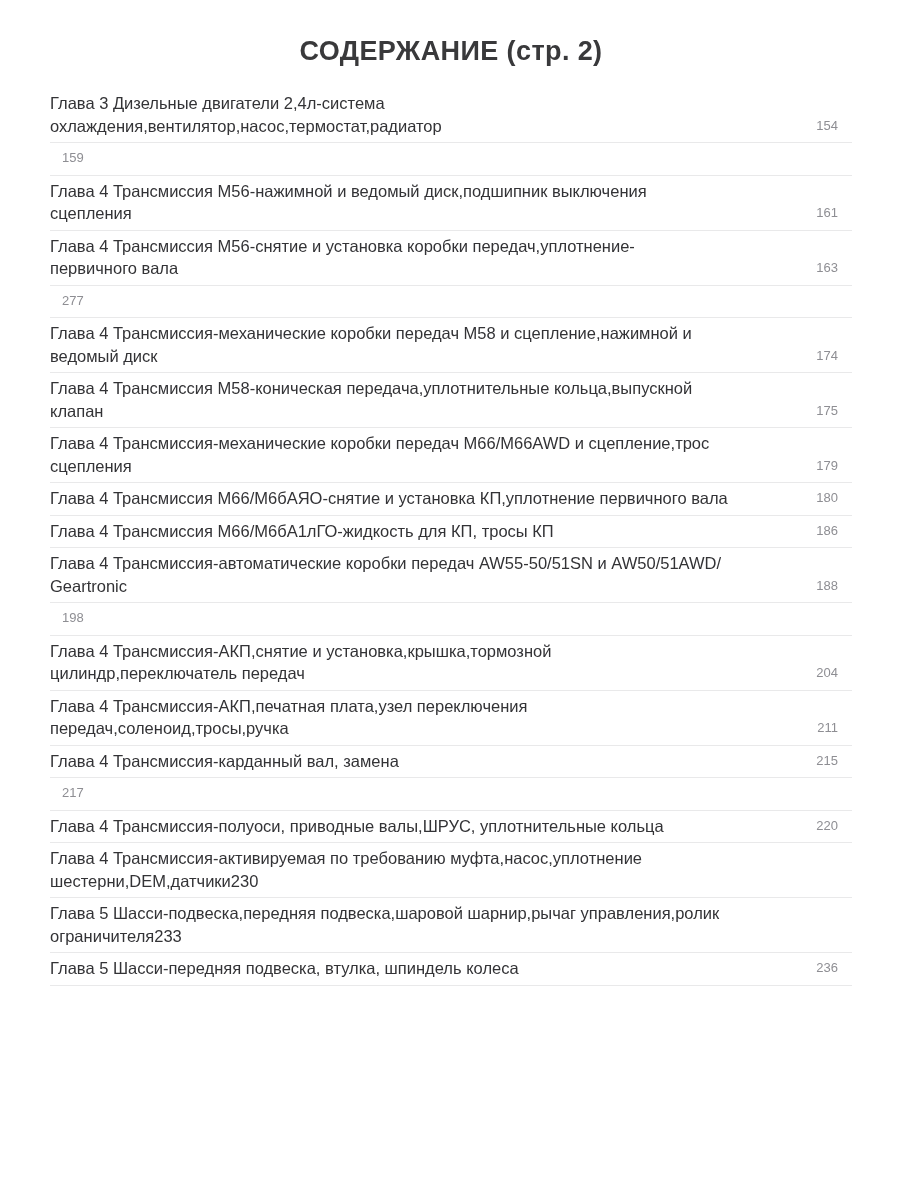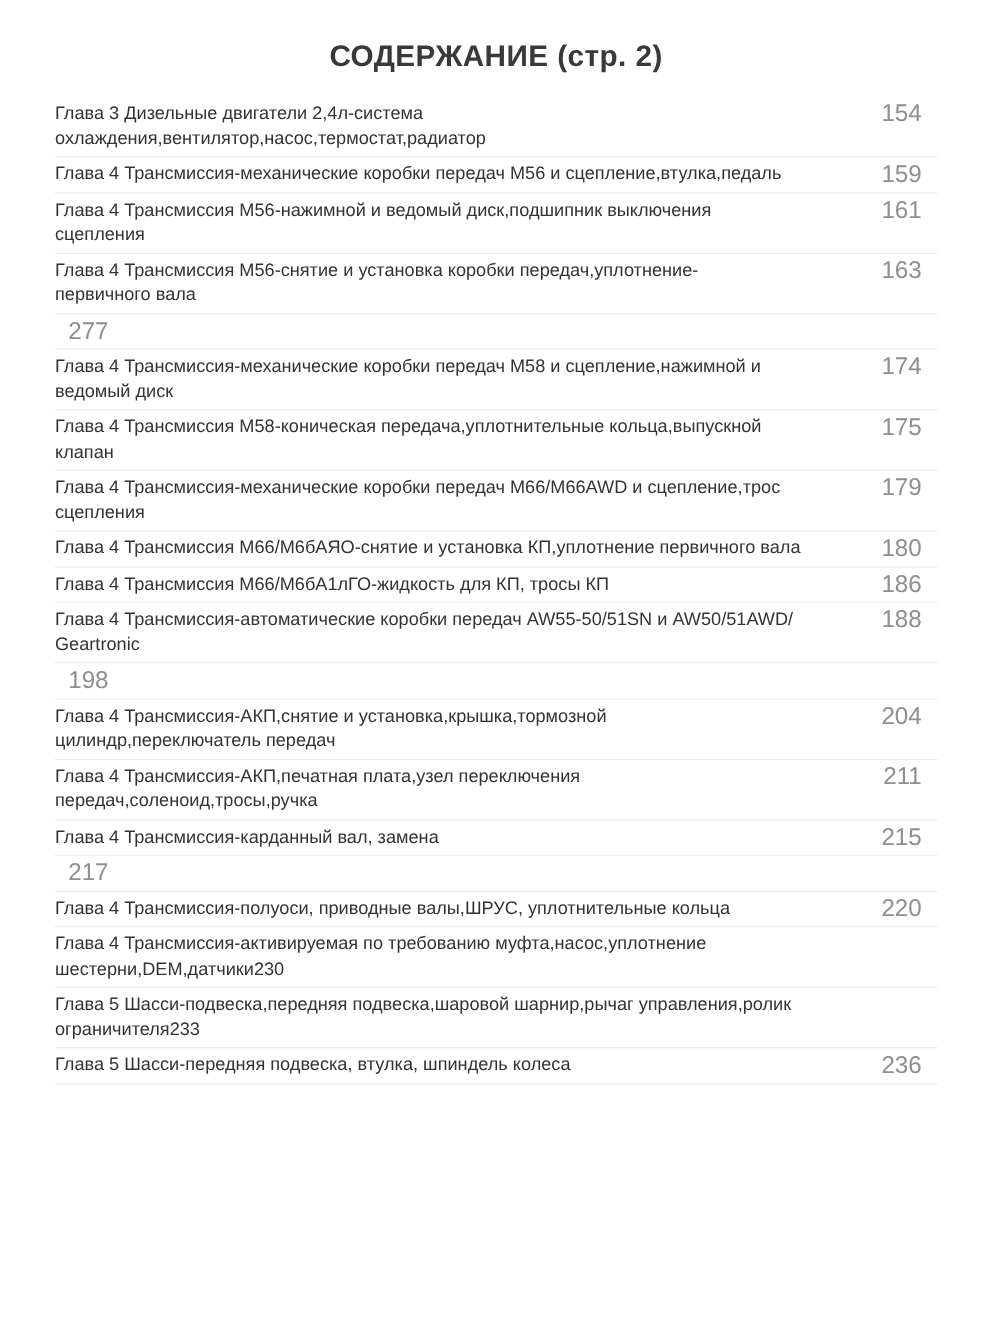--- a/index.html
+++ b/index.html
@@ -16,55 +16,55 @@
     text-align: center;
     font-size: 27px;
     line-height: 30px;
     font-weight: 700;
     letter-spacing: 0.4px;
     color: #39393b;
   }
   .toc-list { width: 100%; }
   .row {
     display: flex;
+    align-items: flex-end;
     justify-content: space-between;
     border-bottom: 1px solid #e9e9ea;
     padding: 4px 0 5px 0;
   }
   .row-text {
     flex: 1 1 auto;
     font-size: 16.5px;
     line-height: 22.5px;
     color: #333336;
     white-space: pre-line;
   }
   .row-page {
     flex: 0 0 auto;
-    font-size: 22px;
+    font-size: 13px;
     line-height: 22.5px;
     color: #8e8e93;
     margin-left: 12px;
     padding-right: 14px;
     text-align: right;
   }
 </style>
 </head>
 <body>
 
 <div class="wrap">
   <h1 class="title">СОДЕРЖАНИЕ (стр. 2)</h1>
 
   <div class="toc-list">
     <div class="row">
       <span class="row-text">Глава 3 Дизельные двигатели 2,4л-система
 охлаждения,вентилятор,насос,термостат,радиатор</span>
       <span class="row-page">154</span>
     </div>
     <div class="row">
-      <span class="row-text">Глава 4 Трансмиссия-механические коробки передач М56 и сцепление,втулка,педаль</span>
       <span class="row-page">159</span>
     </div>
     <div class="row">
       <span class="row-text">Глава 4 Трансмиссия М56-нажимной и ведомый диск,подшипник выключения
 сцепления</span>
       <span class="row-page">161</span>
     </div>
     <div class="row">
       <span class="row-text">Глава 4 Трансмиссия М56-снятие и установка коробки передач,уплотнение-
 первичного вала</span>

